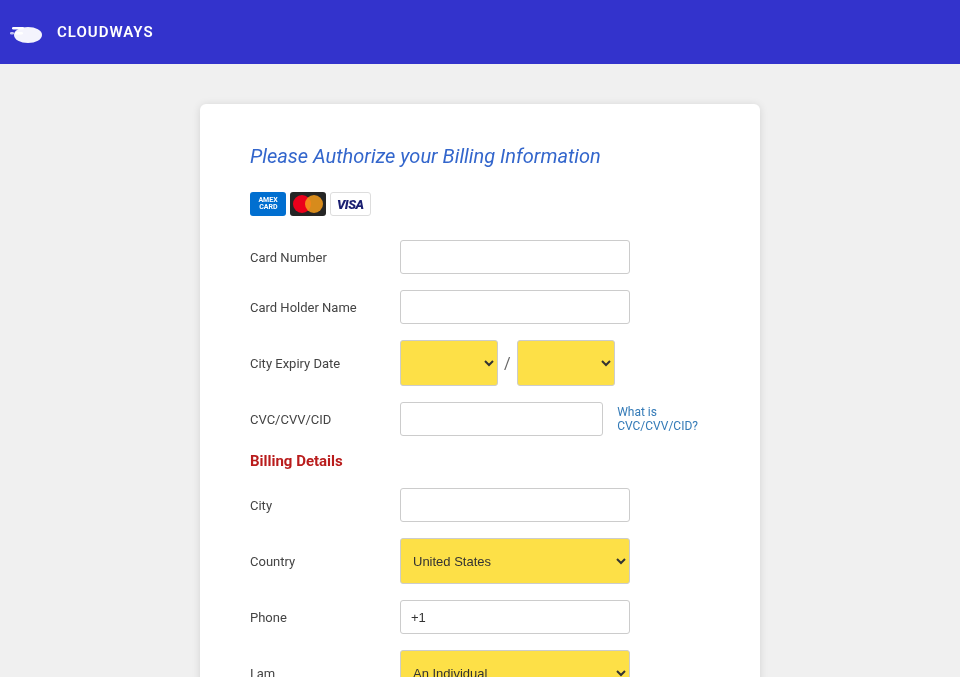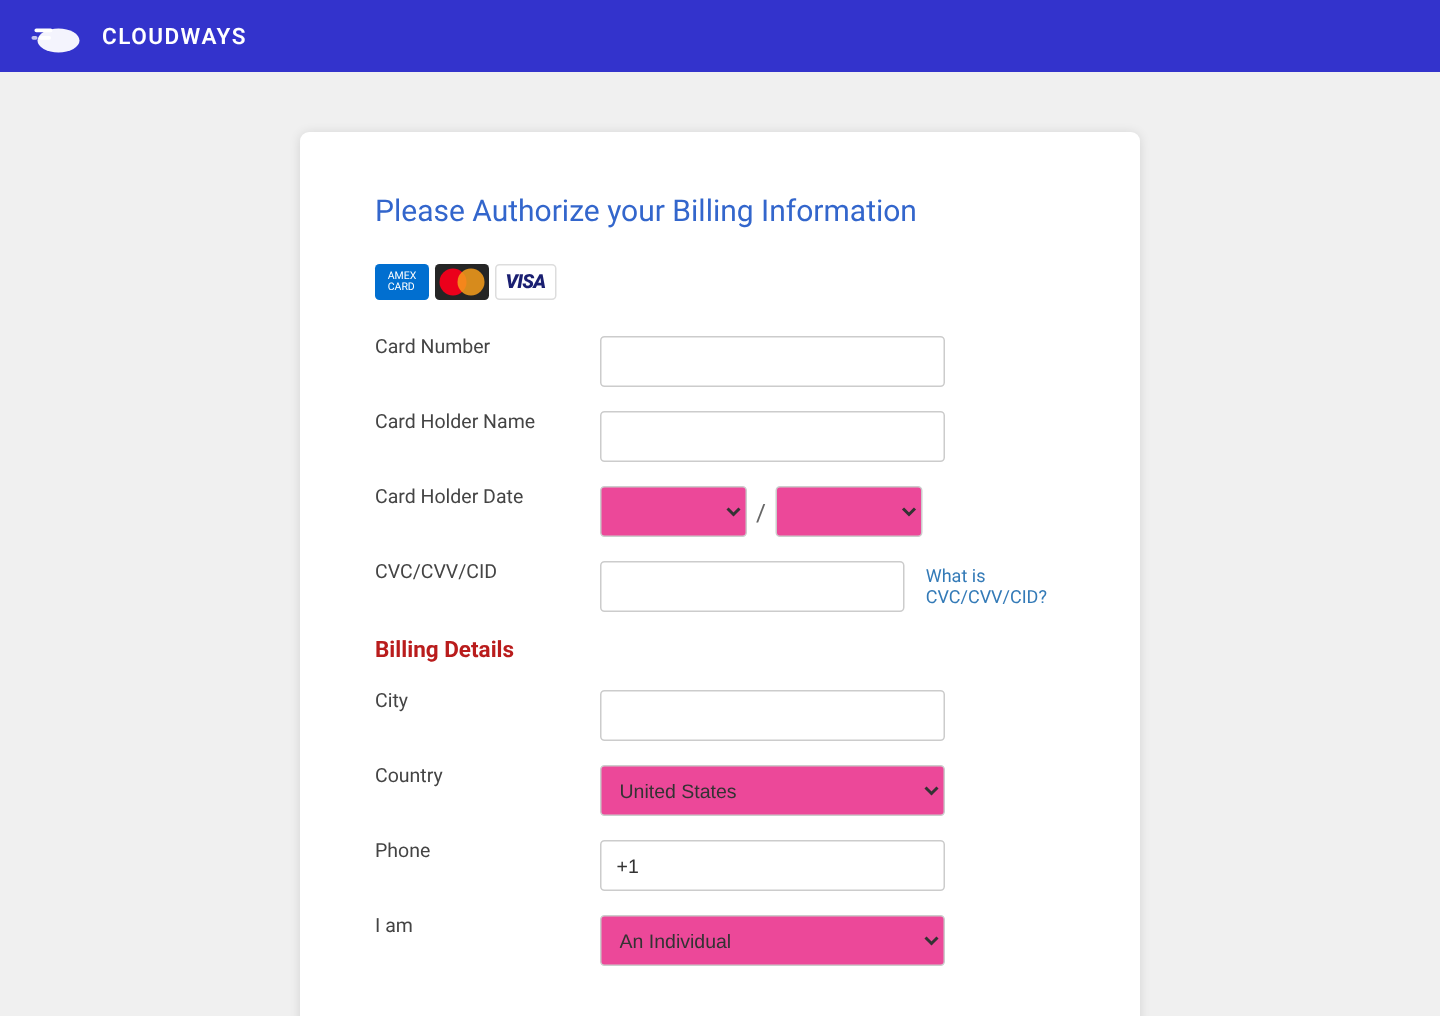--- a/index.html
+++ b/index.html
@@ -10,24 +10,24 @@
 
     body {
       font-family: -apple-system, BlinkMacSystemFont, 'Segoe UI', Roboto, sans-serif;
       background-color: #f0f0f0;
       min-height: 100vh;
     }
 
     
     .header {
       background-color: #3333cc;
-      height: 48px;
-      display: flex;
-      align-items: center;
-      padding: 0 20px;
+      height: 64px;
+      display: flex;
+      align-items: center;
+      padding: 0 9px;
     }
 
     .header-logo {
       display: flex;
       align-items: center;
       gap: 10px;
     }
 
     .logo-icon {
       width: 38px;
@@ -54,20 +54,21 @@
       box-shadow: 0 1px 8px rgba(0,0,0,0.12);
       padding: 40px 50px 50px 50px;
       width: 560px;
     }
 
     .page-title {
       color: #3366cc;
       font-size: 20px;
       font-weight: 400;
       margin-bottom: 24px;
+      font-style: italic;
     }
 
     
     .card-brands {
       display: flex;
       align-items: center;
       gap: 4px;
       margin-bottom: 24px;
     }
 
@@ -77,23 +78,23 @@
       background: #016FD0;
       border-radius: 3px;
       display: flex;
       align-items: center;
       justify-content: center;
     }
 
     .amex-text {
       color: white;
       font-size: 7px;
-      font-weight: normal;
+      font-weight: bold;
       line-height: 1;
-      text-align: left;
+      text-align: right;
     }
 
     .mastercard-icon {
       width: 36px;
       height: 24px;
       border-radius: 3px;
       display: flex;
       align-items: center;
       justify-content: center;
       position: relative;
@@ -135,21 +136,21 @@
       color: #1A1F71;
       font-size: 13px;
       font-weight: 900;
       font-style: italic;
       letter-spacing: -0.5px;
     }
 
     
     .form-group {
       display: flex;
-      align-items: flex-start;
+      align-items: center;
       margin-bottom: 16px;
     }
 
     .form-label {
       width: 150px;
       font-size: 13px;
       color: #444;
       flex-shrink: 0;
     }
 
@@ -158,27 +159,27 @@
       border: 1px solid #ccc;
       border-radius: 3px;
       padding: 0 10px;
       font-size: 13px;
       color: #333;
       outline: none;
       width: 230px;
     }
 
     .form-select {
-      height: 34px;
+      height: 46px;
       border: 1px solid #ccc;
       border-radius: 3px;
       padding: 0 8px;
       font-size: 13px;
       color: #333;
-      background: #ec4899;
+      background: #fde047;
       outline: none;
       cursor: pointer;
       appearance: auto;
     }
 
     .expiry-group {
       display: flex;
       align-items: center;
       gap: 6px;
     }
@@ -252,21 +253,21 @@
       <label class="form-label">Card Number</label>
       <input type="text" class="form-input" value="" style="">
     </div>
 
     <div class="form-group">
       <label class="form-label">Card Holder Name</label>
       <input type="text" class="form-input" value="" style="">
     </div>
 
     <div class="form-group">
-      <label class="form-label">Card Holder Date</label>
+      <label class="form-label">City Expiry Date</label>
       <div class="expiry-group">
         <select class="form-select expiry-select">
           <option value=""></option>
           <option>01</option>
           <option>02</option>
           <option>03</option>
           <option>04</option>
           <option>05</option>
           <option>06</option>
           <option>07</option>

